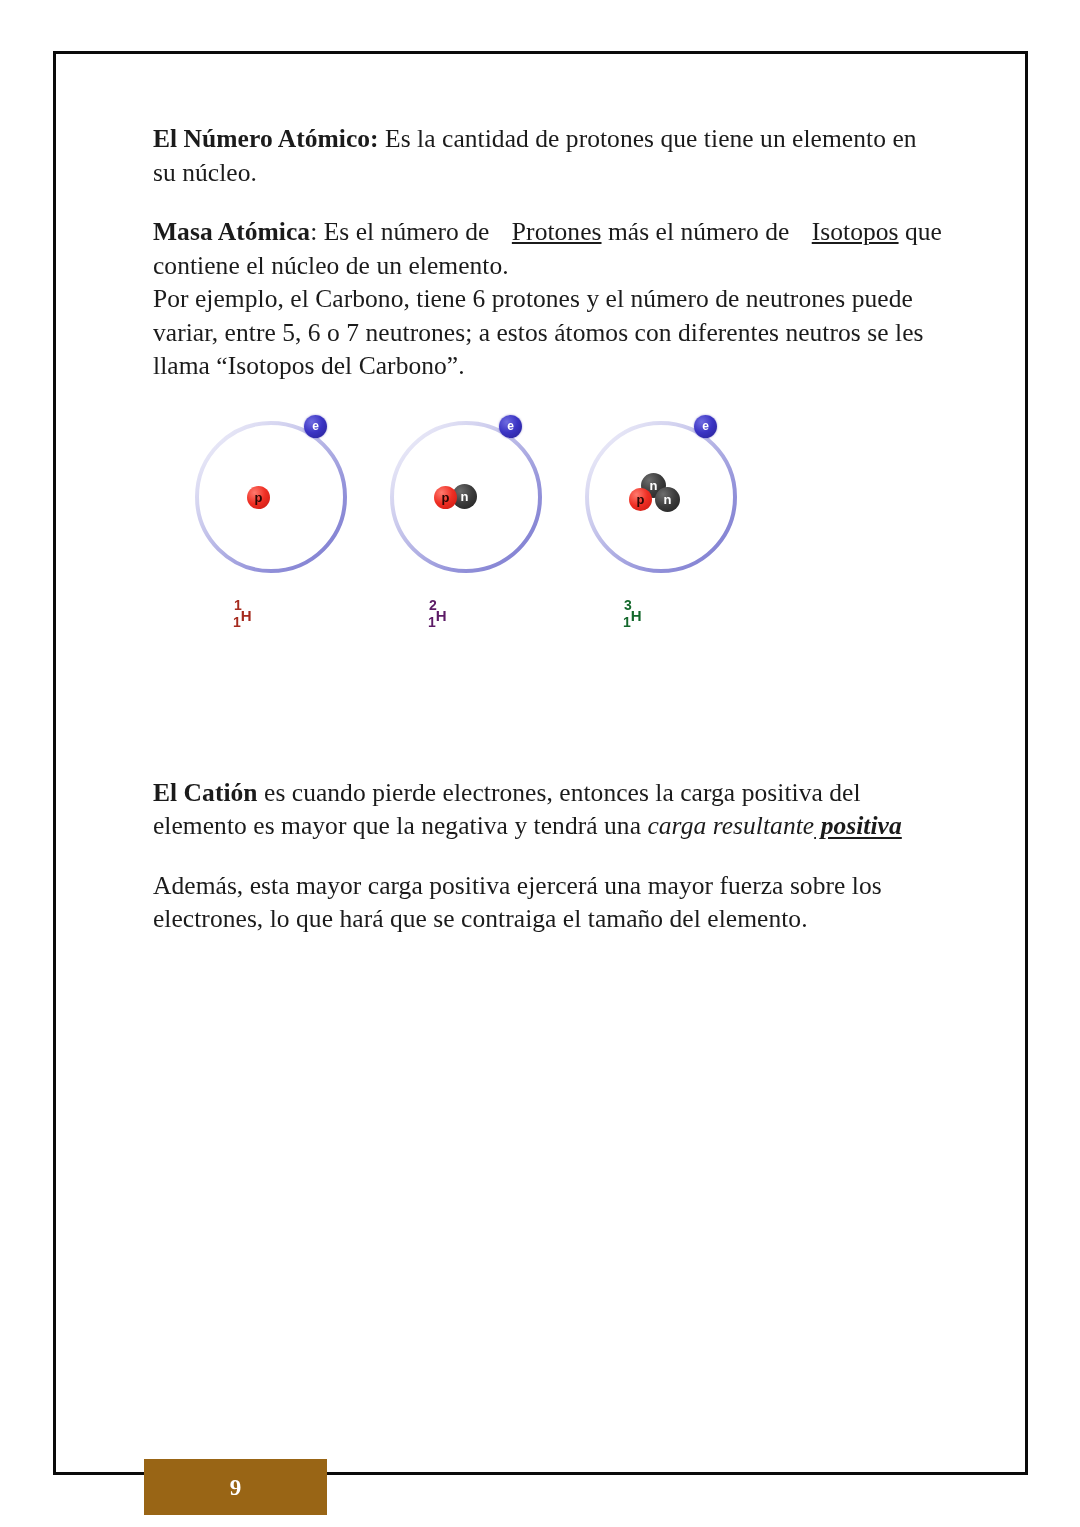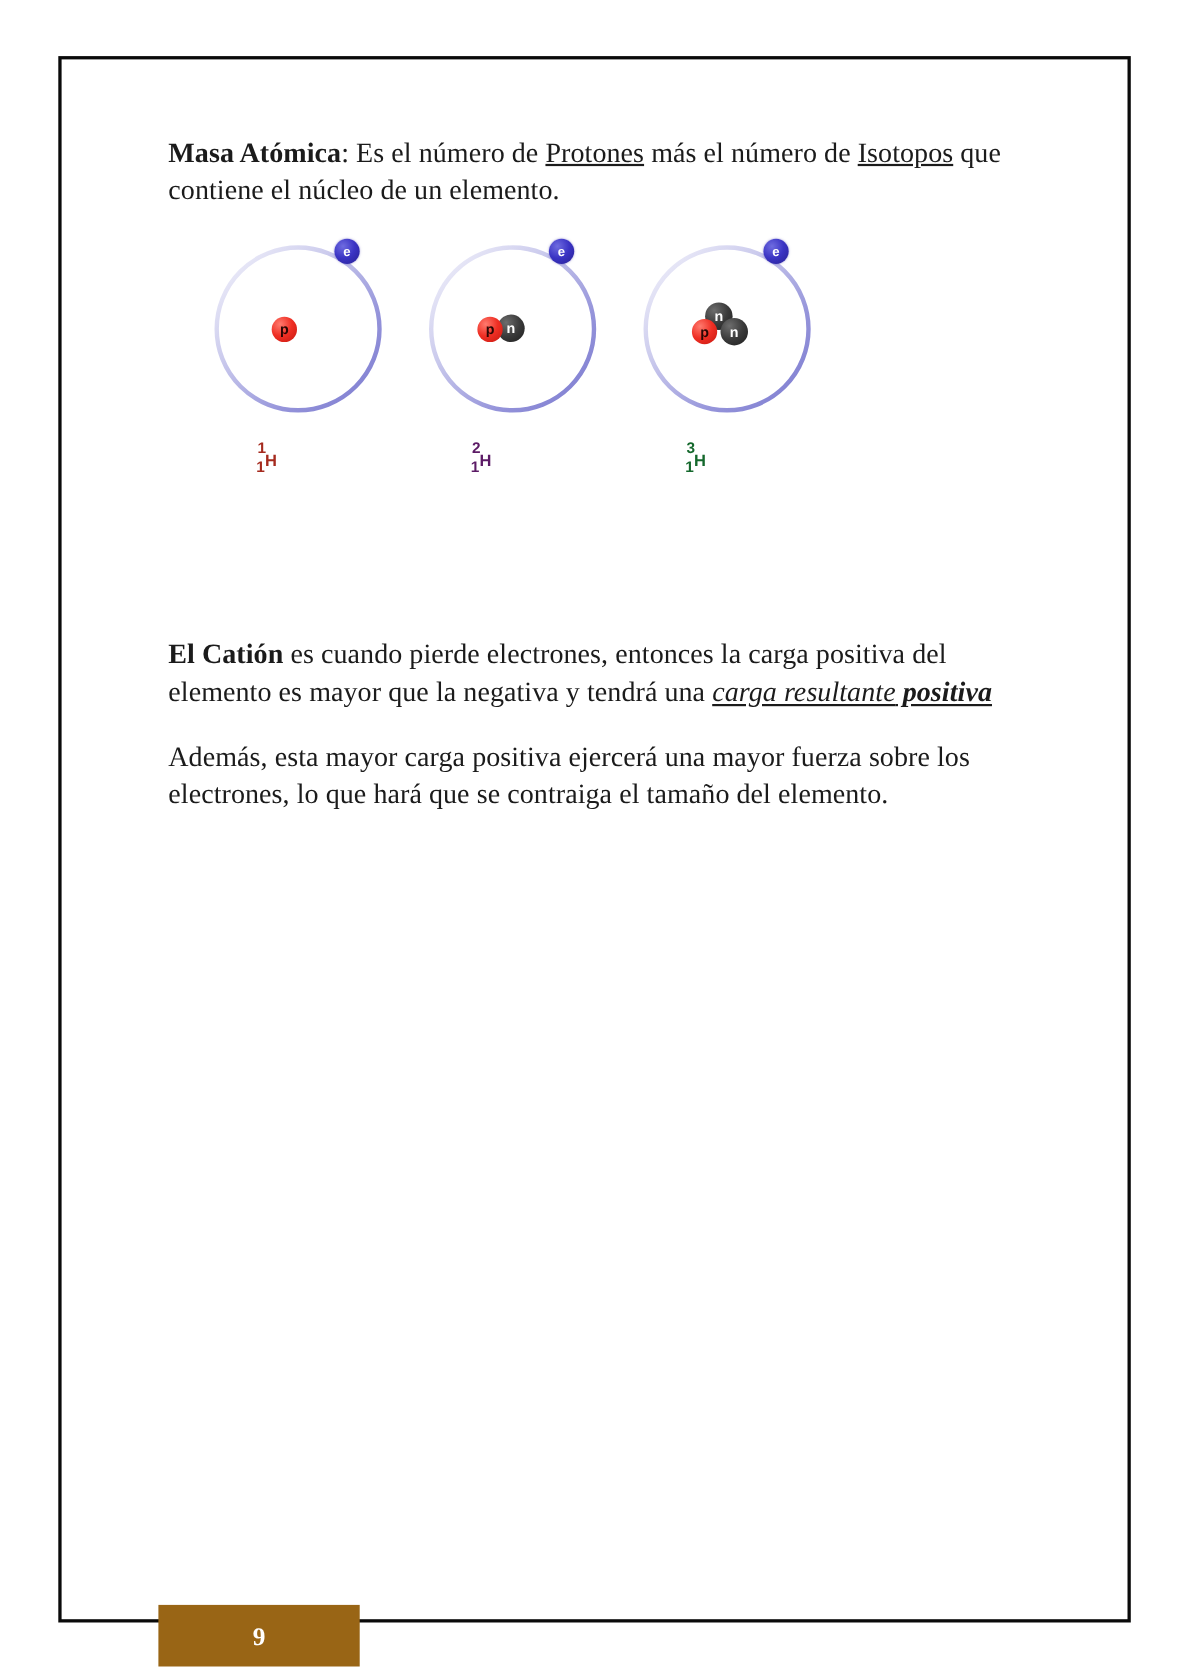--- a/index.html
+++ b/index.html
@@ -39,24 +39,23 @@
   .para {
     font-size: 25.5px;
     line-height: 33.5px;
     color: #1b1b1b;
     text-align: left;
     margin: 0 0 26px 0;
     letter-spacing: 0.05px;
   }
   .para.tight { margin-bottom: 0; }
   .para b { font-weight: 700; }
-  .para u { text-decoration: underline; text-underline-offset: 2px; }
+  .para u { text-decoration: underline; text-underline-offset: 2px; margin-left: 16px; }
   .para .ital-u {
     font-style: italic;
-    text-decoration: underline;
     text-underline-offset: 3px;
   }
   .para .bold-ital-u {
     font-style: italic;
     font-weight: 700;
     text-decoration: underline;
     text-underline-offset: 3px;
   }
   .gap-md { height: 40px; }
   .gap-lg { height: 72px; }
@@ -164,25 +163,27 @@
     line-height: 1;
   }
 </style>
 </head>
 <body>
 
 <div id="page-frame">
 
   <div id="content">
 
+    <p class="para"><b>El Número Atómico:</b><span> Es la cantidad de protones que tiene un elemento en su núcleo.</span></p>
 
     <p class="para tight"><b>Masa Atómica</b><span>: Es el número de </span><u>Protones</u><span> más el número de </span><u>Isotopos</u><span> que contiene el núcleo de un elemento.</span></p>
 
 
 
+    <p class="para">Por ejemplo, el Carbono, tiene 6 protones y el número de neutrones puede variar, entre 5, 6 o 7 neutrones; a estos átomos con diferentes neutros se les llama “Isotopos del Carbono”.</p>
 
 
     <div id="isotope-figure">
 
       <div class="atom atom-1">
         <div class="orbit-wrap">
           <svg width="160" height="160" viewBox="0 0 160 160" aria-hidden="true">
             <defs>
               <linearGradient id="og1" x1="0" y1="0" x2="1" y2="1">
                 <stop offset="0%" stop-color="#8f8ed8" stop-opacity="0.08"></stop>

